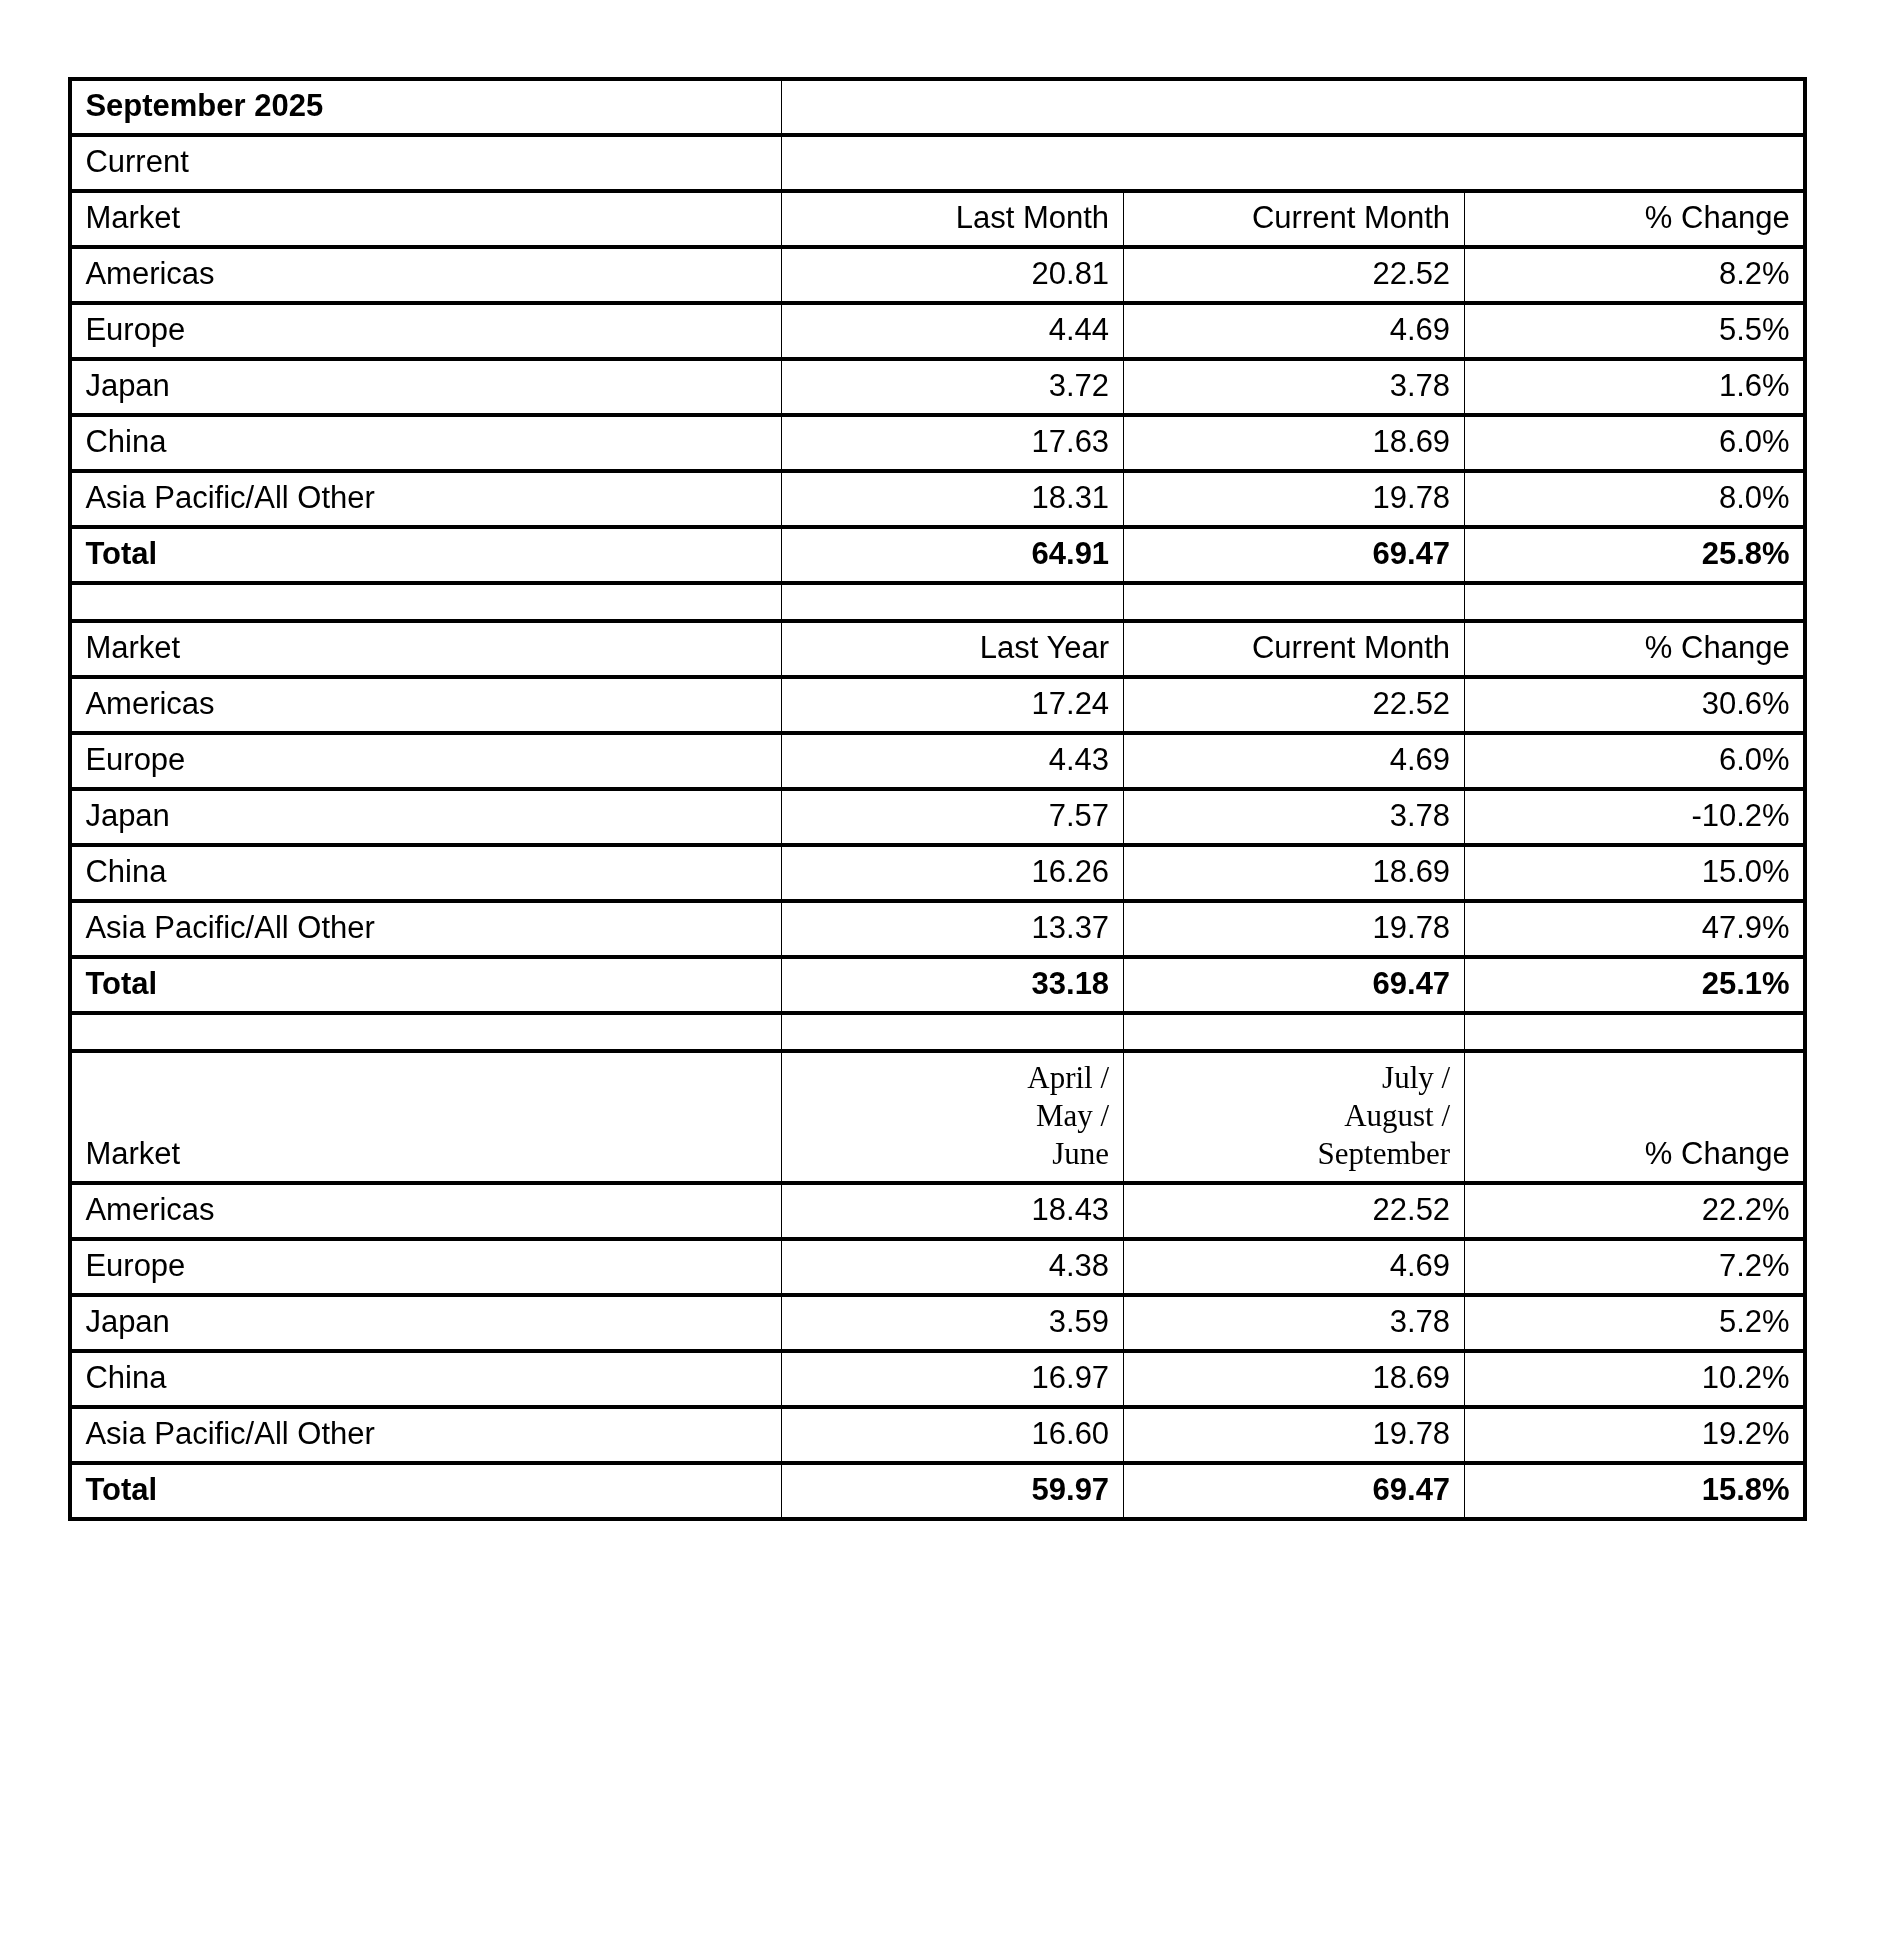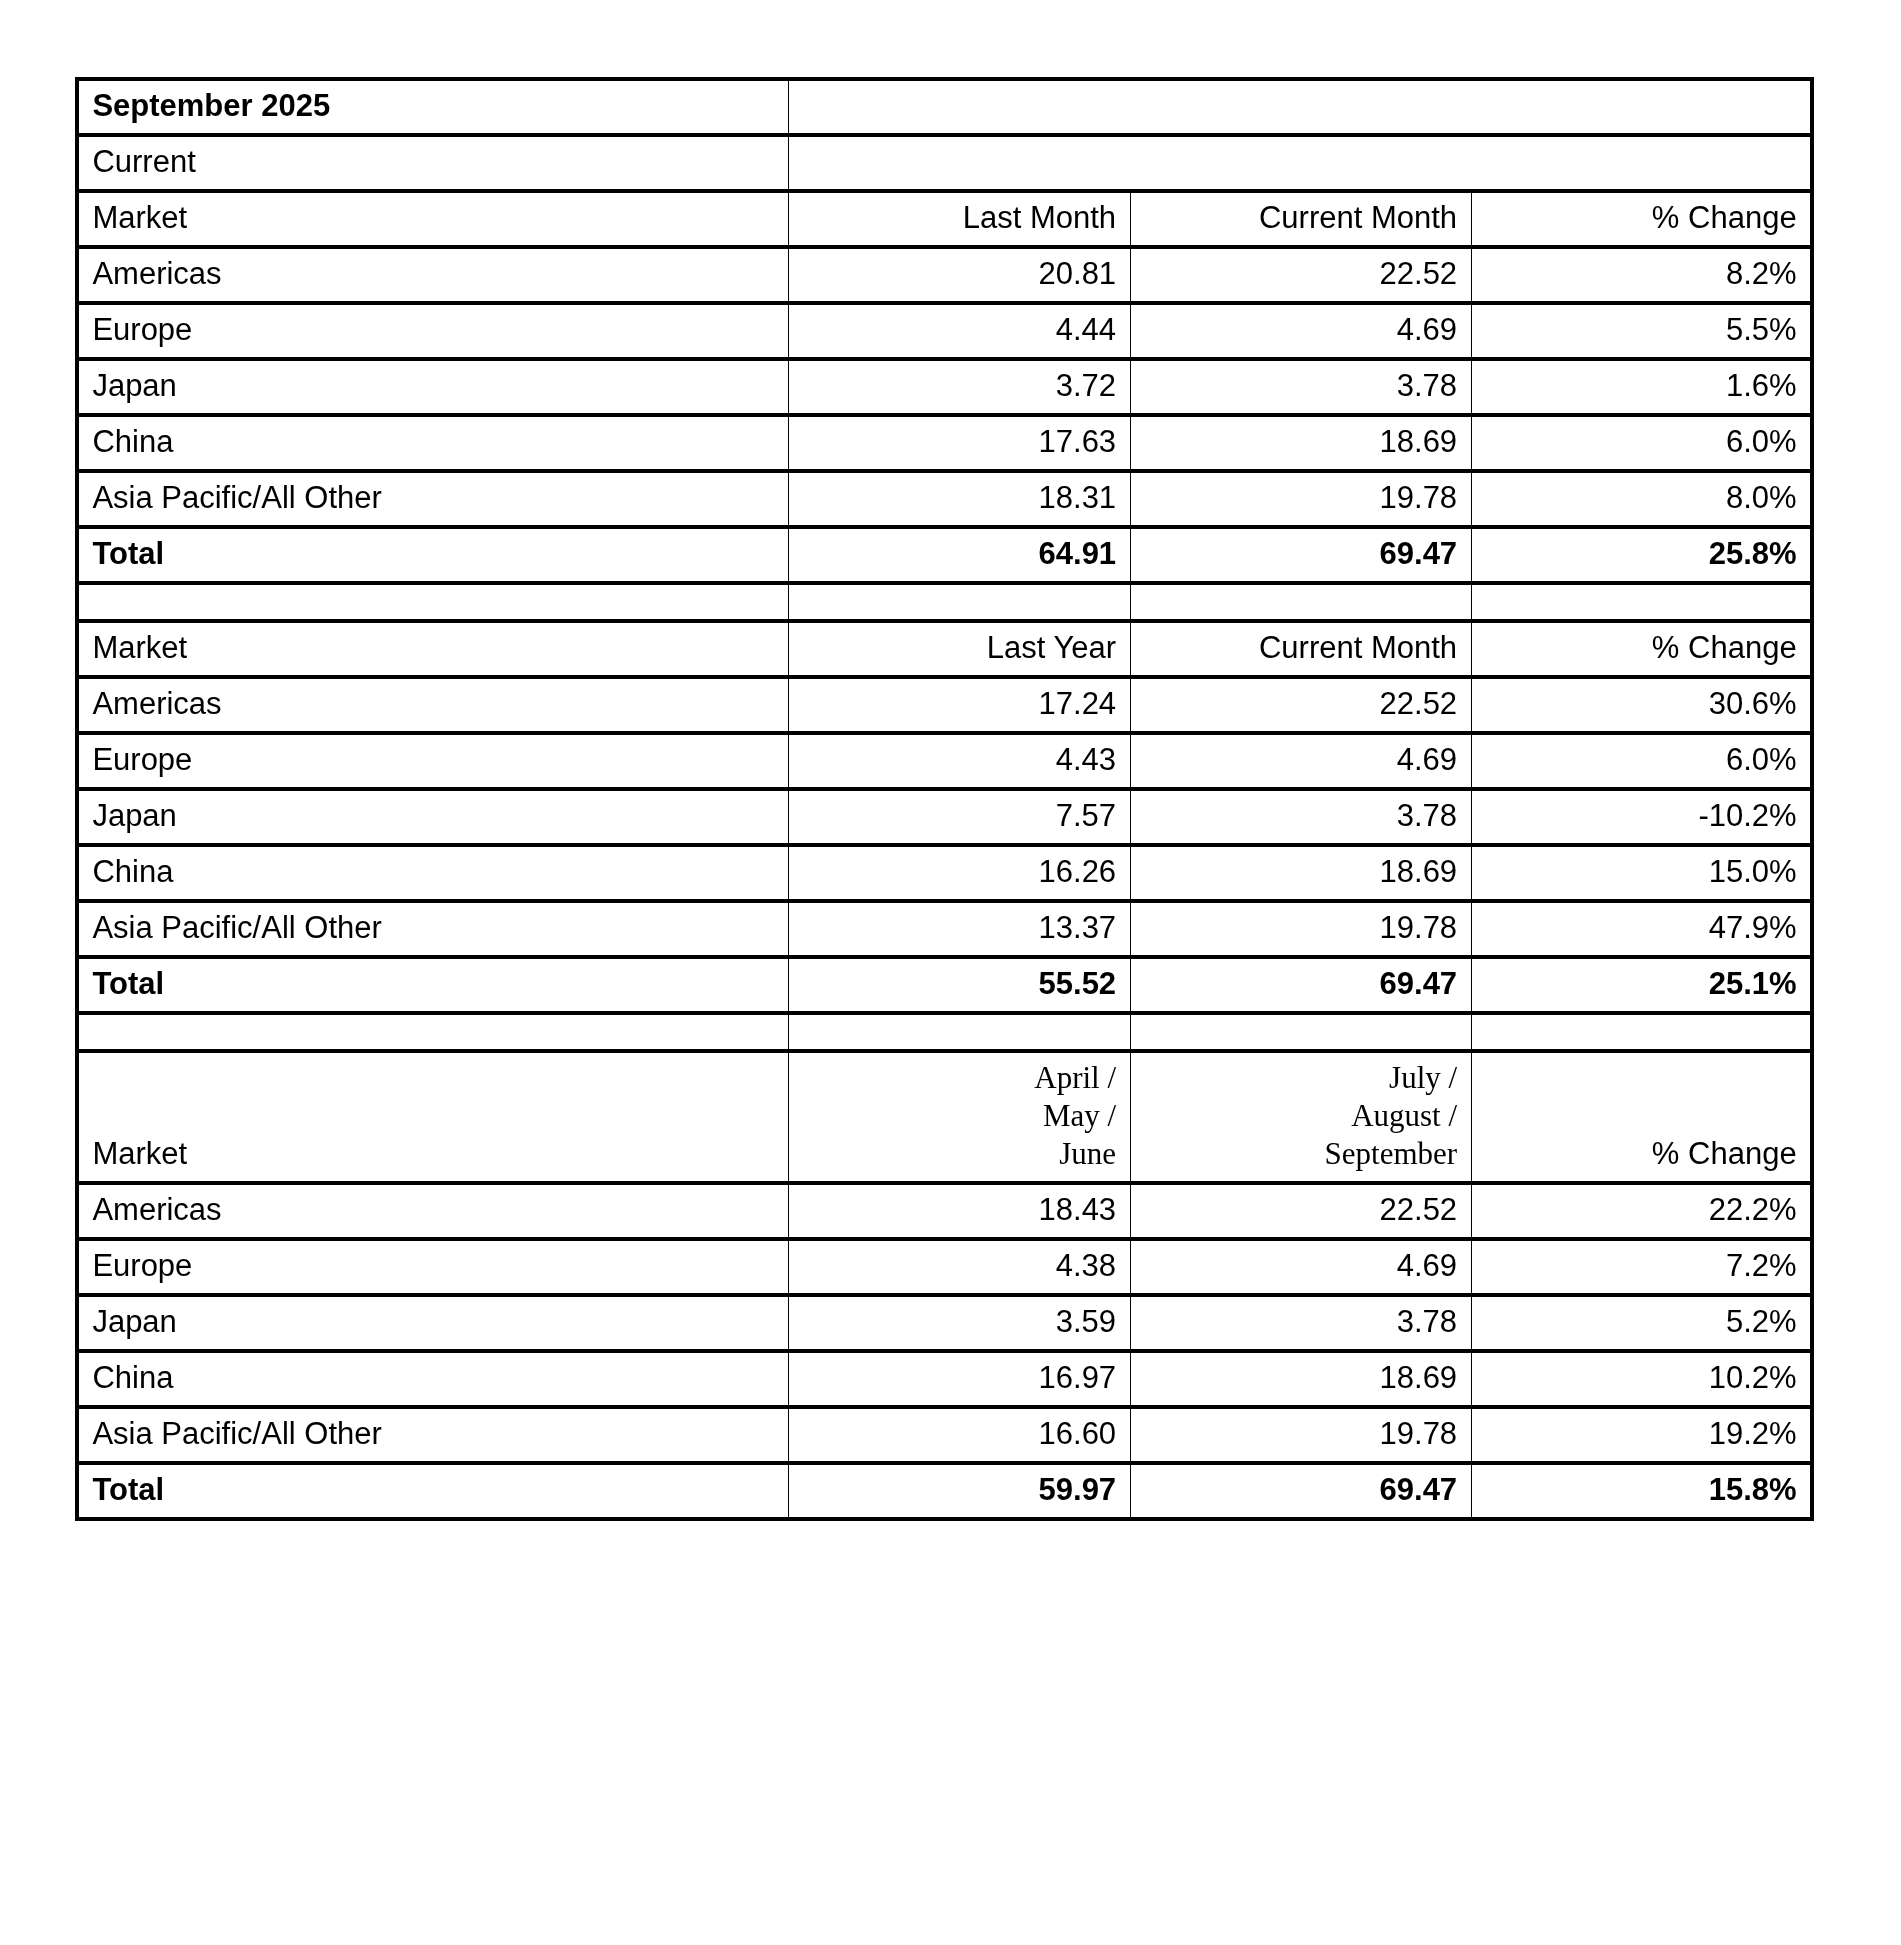--- a/index.html
+++ b/index.html
@@ -11,21 +11,21 @@
     width: 1902px;
     height: 1946px;
     font-family: "Liberation Sans", sans-serif;
     color: #000000;
     position: relative;
     overflow: hidden;
   }
 
   .sheet {
     position: absolute;
-    left: 75px;
+    left: 68px;
     top: 77px;
     width: 1512px;
   }
 
   table.report {
     border-collapse: collapse;
     table-layout: fixed;
     width: 1734px;
     border-top: 4px solid #000;
     border-left: 4px solid #000;
@@ -170,21 +170,21 @@
       </tr>
       <tr>
         <td class="t-left">Asia Pacific/All Other</td>
         <td class="t-right">13.37</td>
         <td class="t-right">19.78</td>
         <td class="t-right">47.9%</td>
       </tr>
 
       <tr>
         <td class="t-left bold">Total</td>
-        <td class="t-right bold">55.52</td>
+        <td class="t-right bold">33.18</td>
         <td class="t-right bold">69.47</td>
         <td class="t-right bold">25.1%</td>
       </tr>
 
       <tr>
         <td class="spacer"></td>
         <td class="spacer"></td>
         <td class="spacer"></td>
         <td class="spacer"></td>
       </tr>

